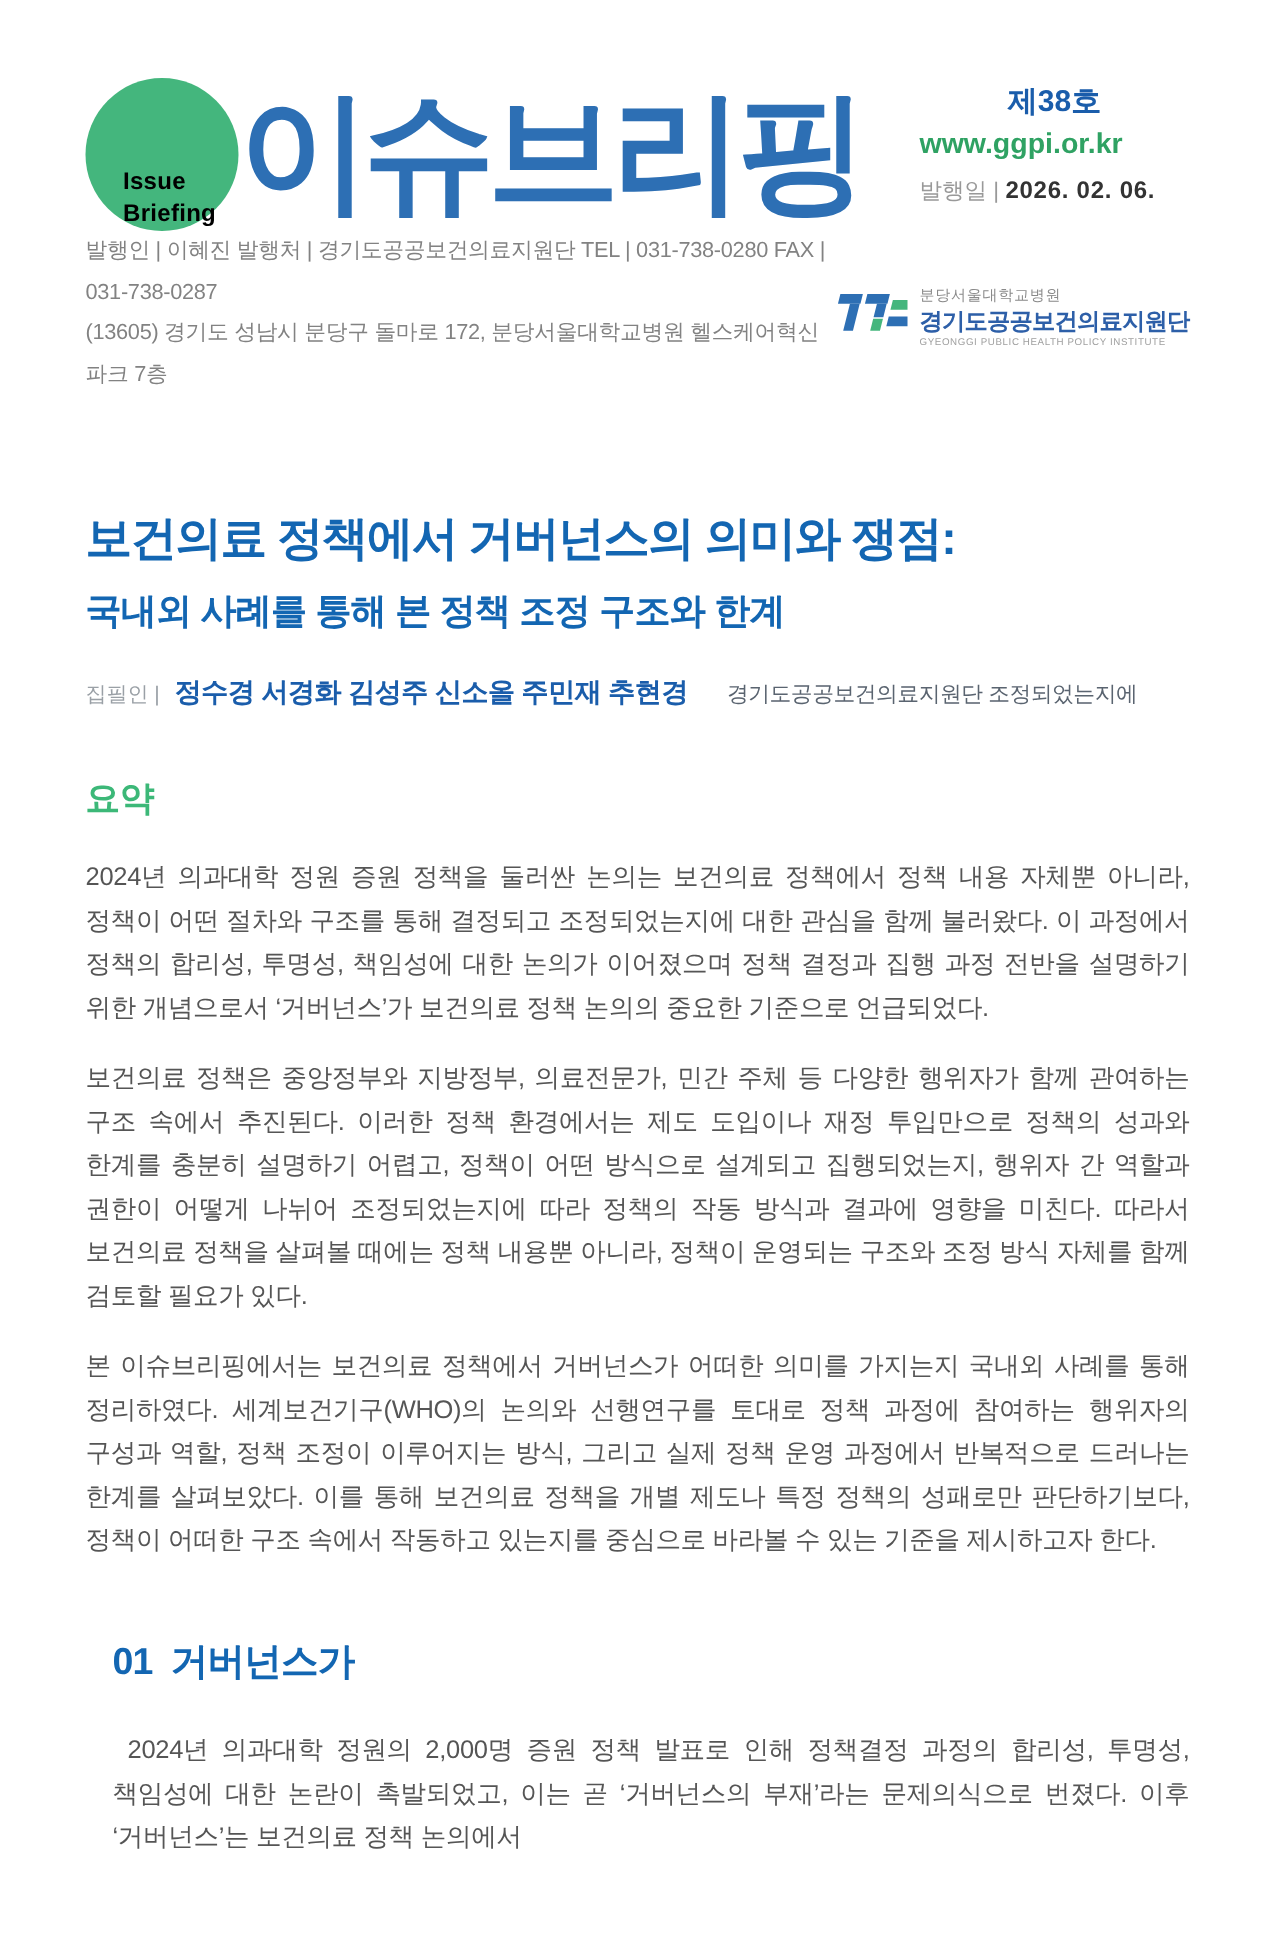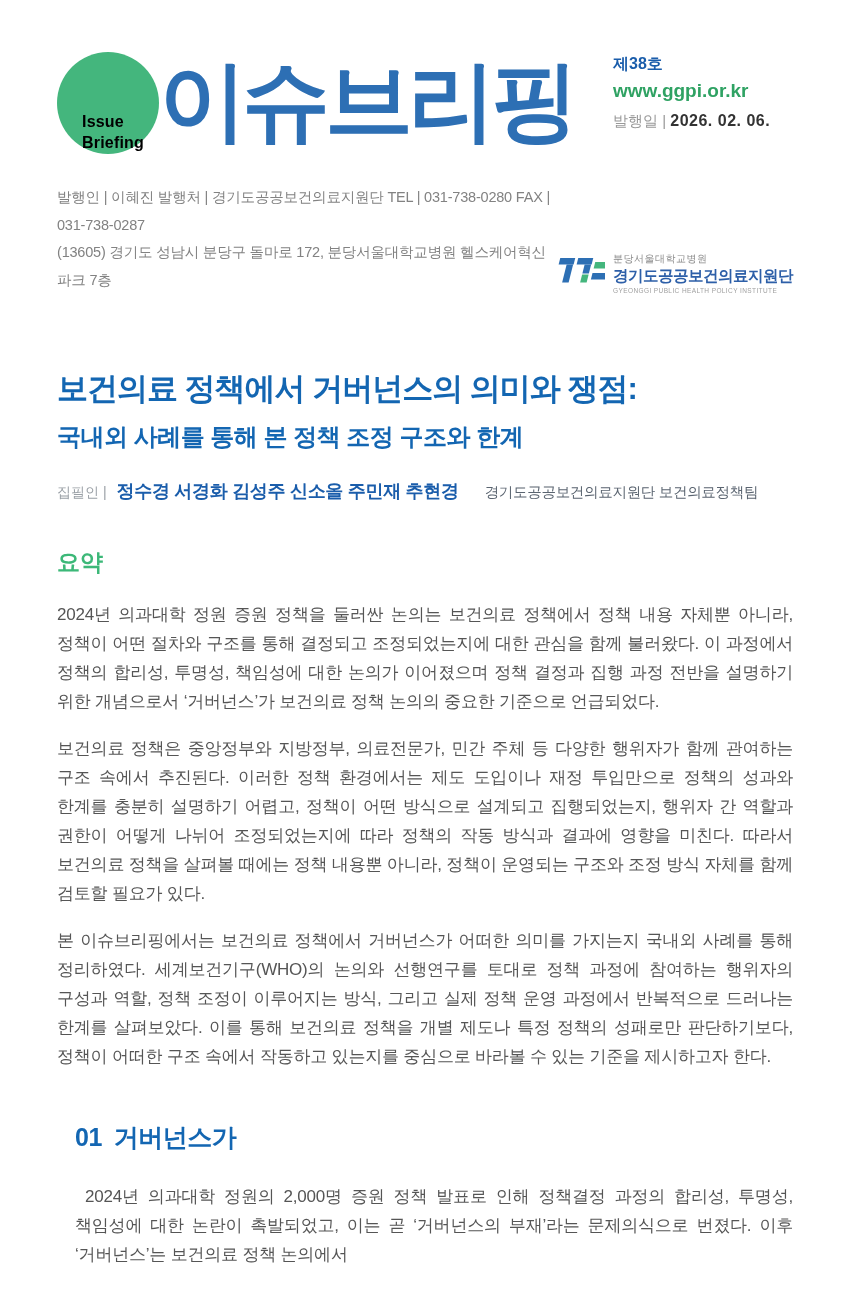--- a/index.html
+++ b/index.html
@@ -19,28 +19,28 @@
     display:flex; flex-direction:column; justify-content:flex-end;
     padding-left:25px; font-weight:bold; font-size:16px; line-height:1.35;
     letter-spacing:.2px;
   }
   .brand-title {
     font-size:88px; font-weight:bold; color:#2d6fb4;
     line-height:1.12; letter-spacing:-5px; 
     white-space:nowrap;
   }
   .issue-meta { margin-left:auto; padding-top:2px; width:180px; flex:0 0 auto; }
-  .issue-no { font-size:16px; font-weight:bold; color:#1a5dab; }
+  .issue-no { font-size:20px; font-weight:bold; color:#1a5dab;text-align:center; }
   .issue-url { font-size:19px; font-weight:bold; color:#2fa263; margin-top:5px; }
   .issue-date { margin-top:10px; font-size:15px; color:#999; }
   .issue-date b { font-size:16px; color:#333; letter-spacing:.5px;text-align:right; }
   .issue-issn { margin-top:8px; font-size:13.5px; color:#808080; line-height:1.25; }
 
   
-  .publisher-row { display:flex; margin-top:30px; align-items:flex-end; }
+  .publisher-row { display:flex; align-items:center; }
   .publisher-info { font-size:14.5px; color:#828282; line-height:1.9; letter-spacing:-.2px; }
   .inst-logo { margin-left:auto; display:flex; align-items:center; flex:0 0 auto; padding-top:4px; }
   .inst-text { margin-left:8px; }
   .inst-hospital { font-size:10px; color:#8a8a8a; letter-spacing:.5px; }
   .inst-name { font-size:15.5px; font-weight:bold; color:#2d5fa8; letter-spacing:-.5px; }
   .inst-en { font-size:6.5px; color:#a0a0a0; letter-spacing:.4px; }
 
   
   .article-title { margin-top:74px; font-size:31px; font-weight:bold; color:#1366b2; letter-spacing:-1px; }
   .article-subtitle { margin-top:11px; font-size:24px; font-weight:bold; color:#1366b2; letter-spacing:-.5px; }
@@ -108,21 +108,21 @@
       </span>
     </div>
   </div>
 
   <h1 class="article-title">보건의료 정책에서 거버넌스의 의미와 쟁점:</h1>
   <h2 class="article-subtitle">국내외 사례를 통해 본 정책 조정 구조와 한계</h2>
 
   <div class="authors-row">
     <span class="authors-label">집필인 |</span>
     <span class="authors-names">정수경 서경화 김성주 신소올 주민재 추현경</span>
-    <span class="authors-affil">경기도공공보건의료지원단 보건의료정책팀</span>
+    <span class="authors-affil">경기도공공보건의료지원단 조정되었는지에</span>
   </div>
 
   <div class="summary-heading">요약</div>
   <p class="body-par" style="margin-top:22px">2024년 의과대학 정원 증원 정책을 둘러싼 논의는 보건의료 정책에서 정책 내용 자체뿐 아니라, 정책이 어떤 절차와 구조를 통해 결정되고 조정되었는지에 대한 관심을 함께 불러왔다. 이 과정에서 정책의 합리성, 투명성, 책임성에 대한 논의가 이어졌으며 정책 결정과 집행 과정 전반을 설명하기 위한 개념으로서 ‘거버넌스’가 보건의료 정책 논의의 중요한 기준으로 언급되었다.</p>
   <p class="body-par">보건의료 정책은 중앙정부와 지방정부, 의료전문가, 민간 주체 등 다양한 행위자가 함께 관여하는 구조 속에서 추진된다. 이러한 정책 환경에서는 제도 도입이나 재정 투입만으로 정책의 성과와 한계를 충분히 설명하기 어렵고, 정책이 어떤 방식으로 설계되고 집행되었는지, 행위자 간 역할과 권한이 어떻게 나뉘어 조정되었는지에 따라 정책의 작동 방식과 결과에 영향을 미친다. 따라서 보건의료 정책을 살펴볼 때에는 정책 내용뿐 아니라, 정책이 운영되는 구조와 조정 방식 자체를 함께 검토할 필요가 있다.</p>
   <p class="body-par">본 이슈브리핑에서는 보건의료 정책에서 거버넌스가 어떠한 의미를 가지는지 국내외 사례를 통해 정리하였다. 세계보건기구(WHO)의 논의와 선행연구를 토대로 정책 과정에 참여하는 행위자의 구성과 역할, 정책 조정이 이루어지는 방식, 그리고 실제 정책 운영 과정에서 반복적으로 드러나는 한계를 살펴보았다. 이를 통해 보건의료 정책을 개별 제도나 특정 정책의 성패로만 판단하기보다, 정책이 어떠한 구조 속에서 작동하고 있는지를 중심으로 바라볼 수 있는 기준을 제시하고자 한다.</p>
 
   <div class="section-heading">
     <span class="sec-no">01</span><span>거버넌스가</span>
   </div>

